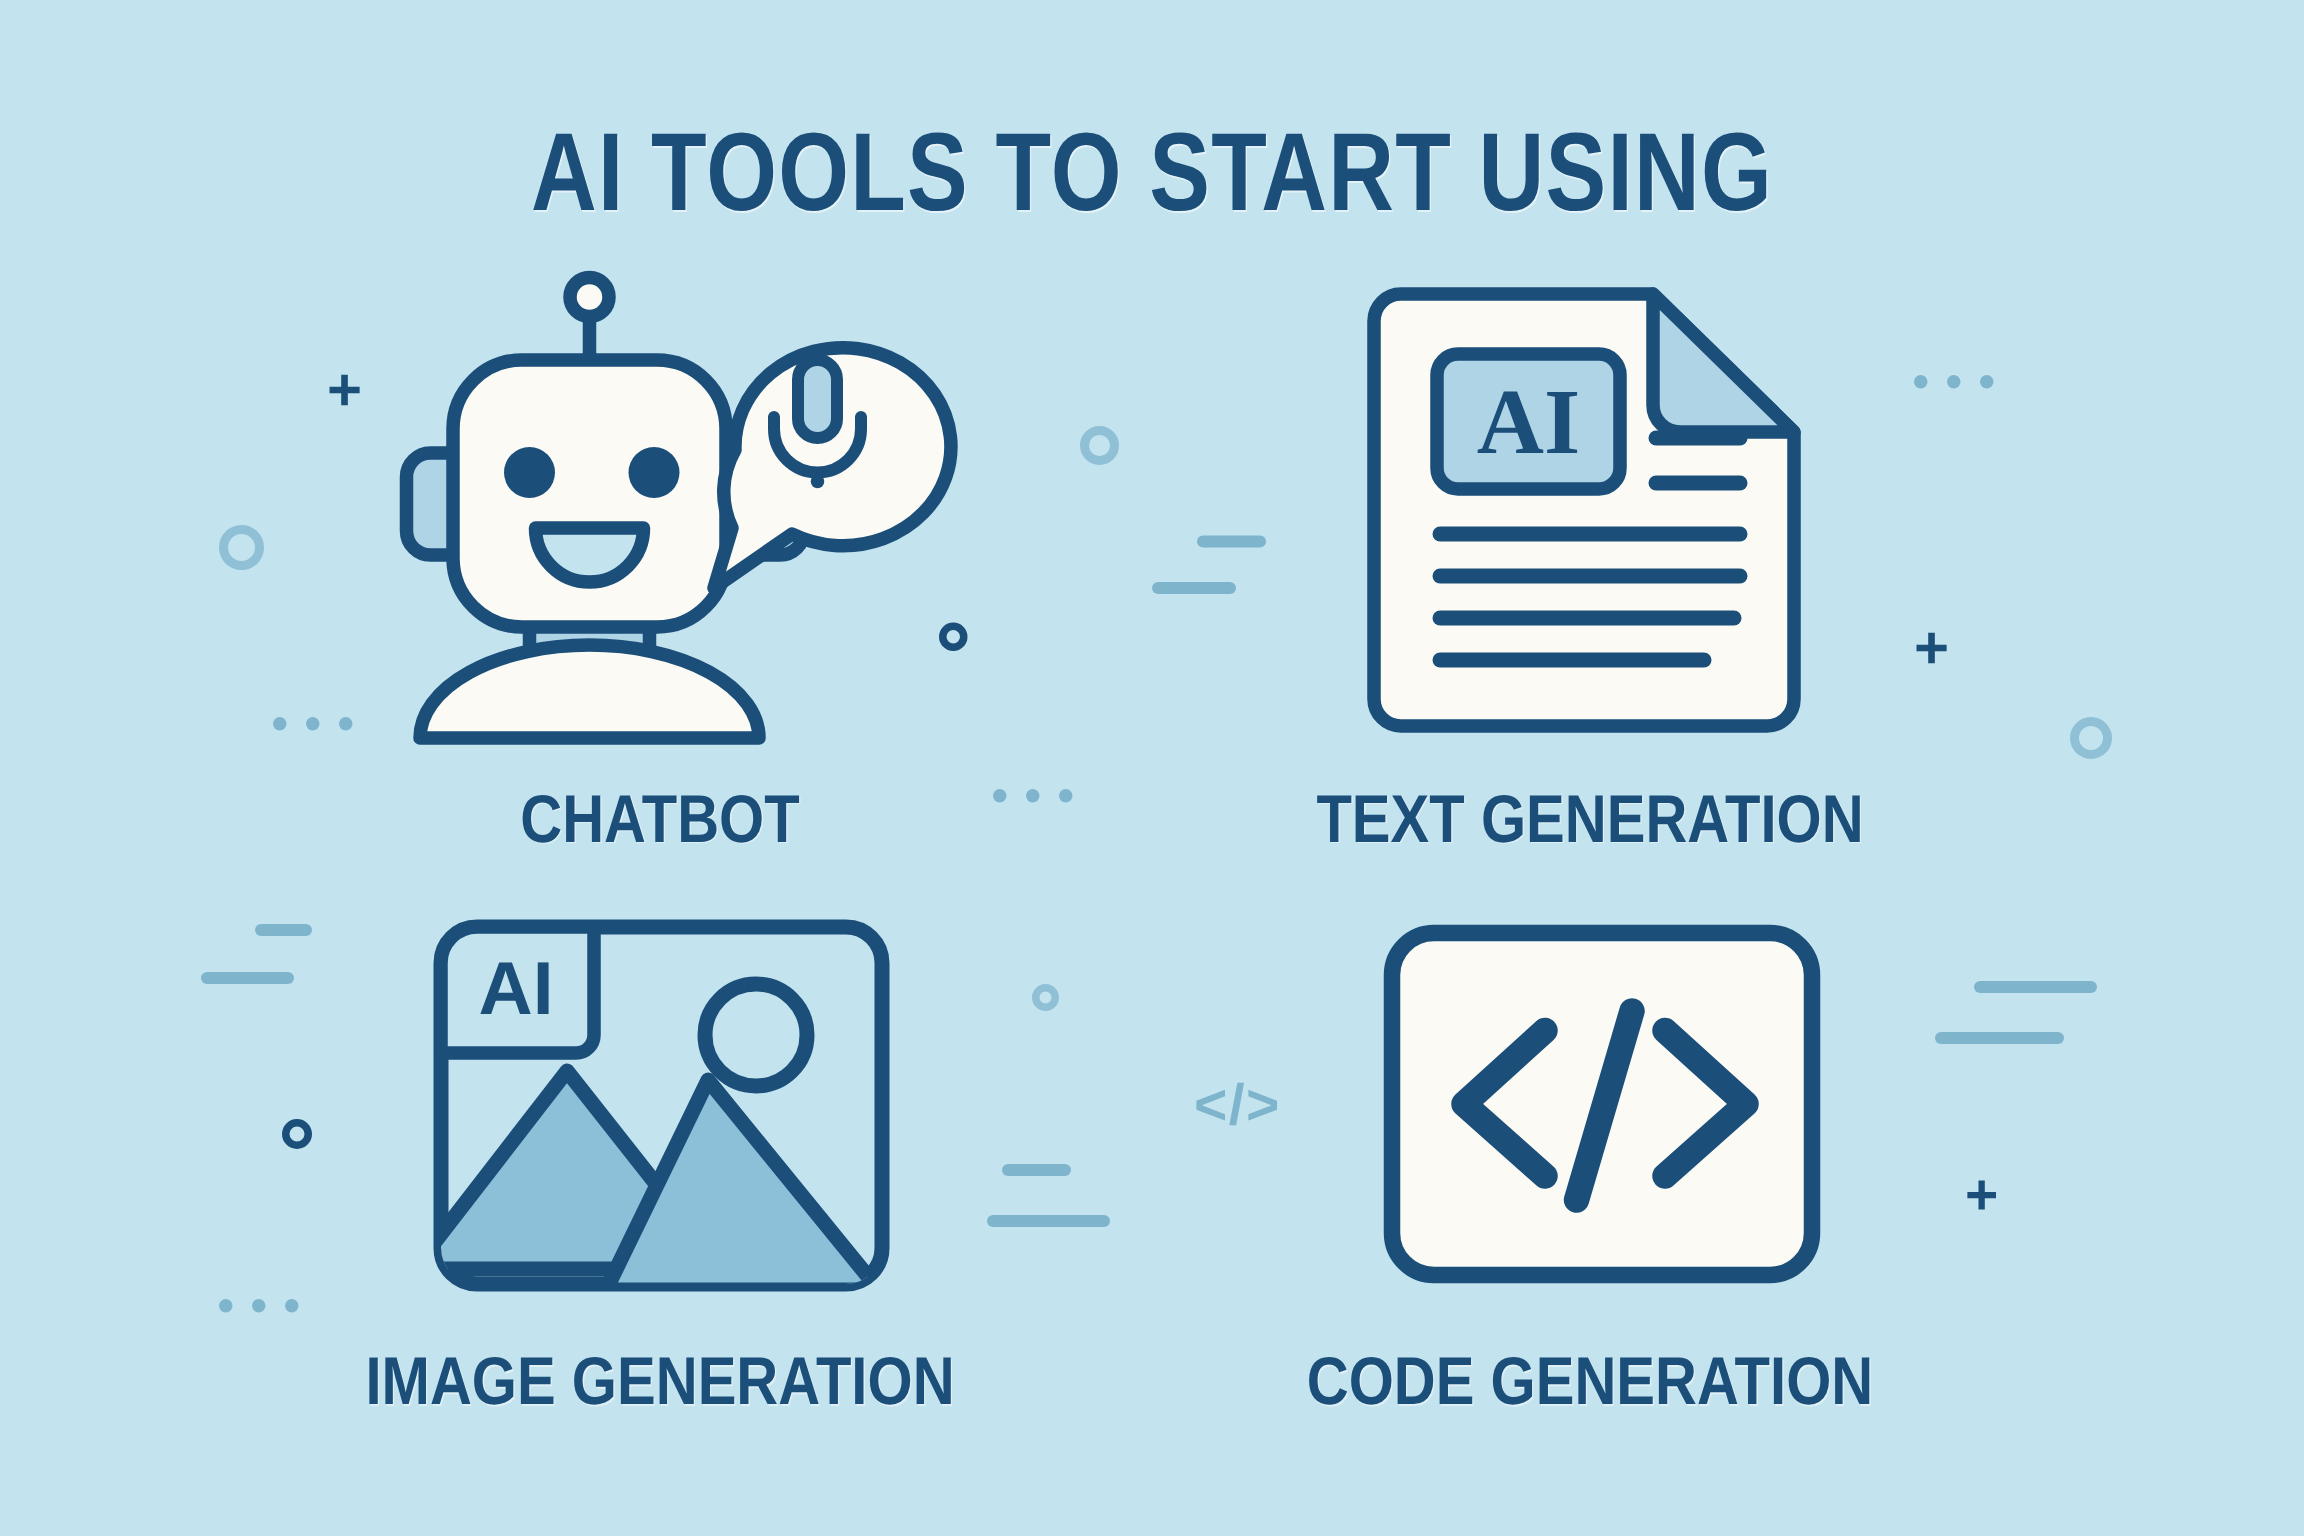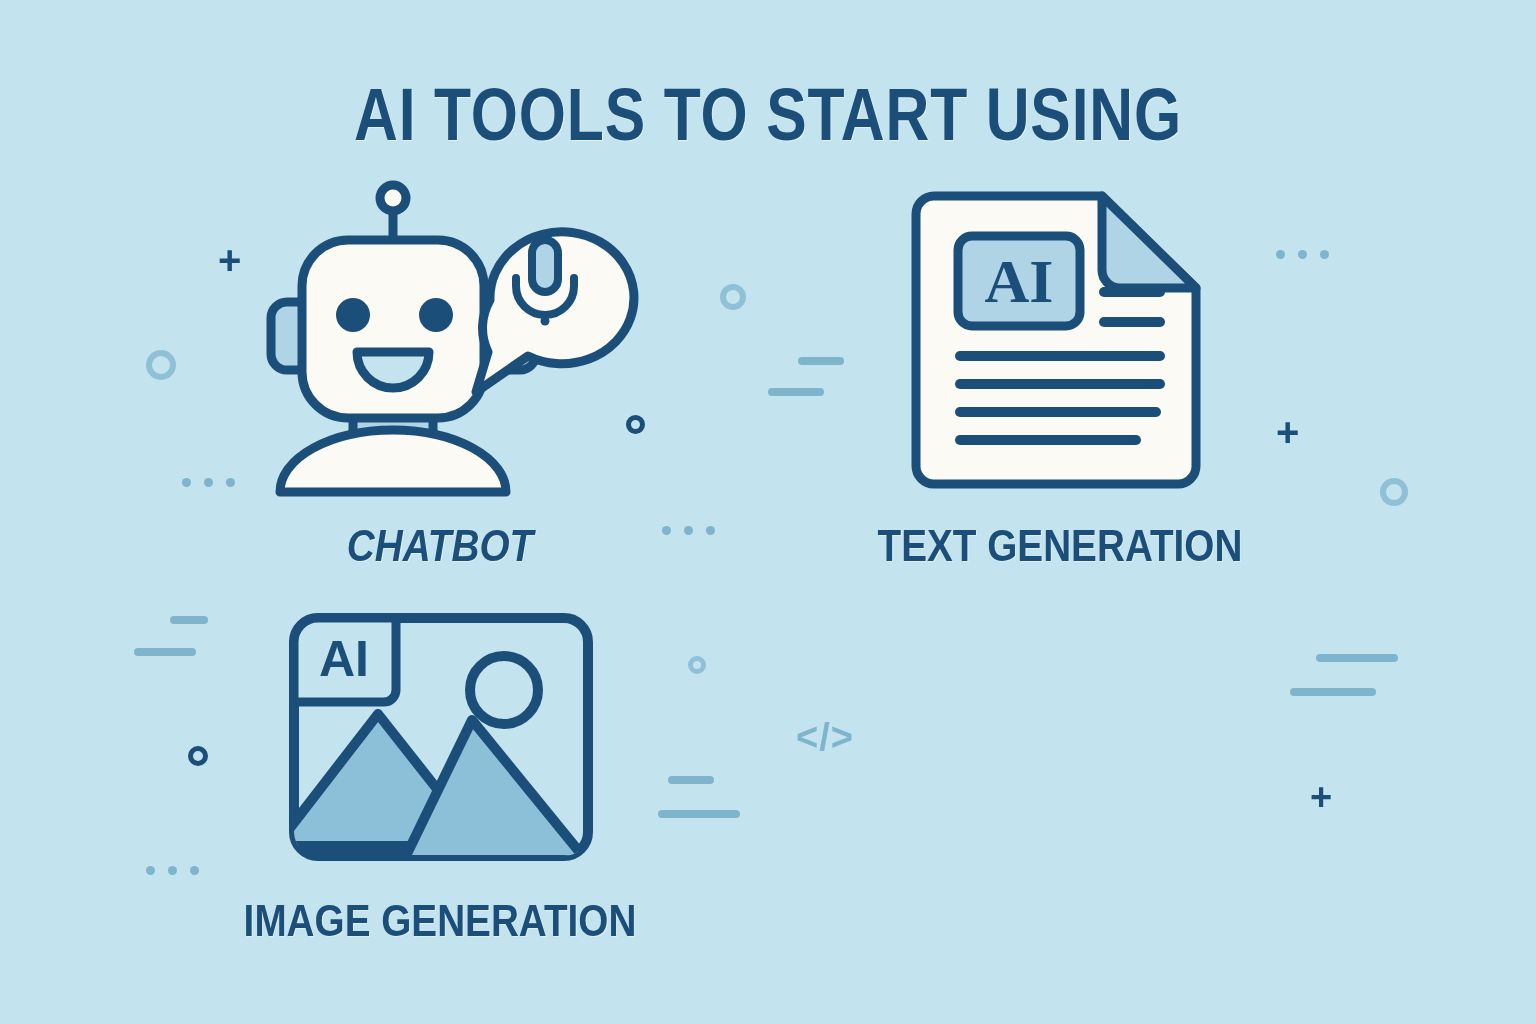--- a/index.html
+++ b/index.html
@@ -52,21 +52,21 @@
     font-weight: bold;
     font-size: 45px;
     color: #1b4e79;
     letter-spacing: 0px;
     transform: scaleX(0.86);
     white-space: nowrap;
     text-shadow: 1px 1px 0 rgba(255,255,255,0.45);
   }
 
   
-  #cell-chatbot      { left: 180px;  top: 180px;  width: 520px; height: 420px; font-style: italic; }
+  #cell-chatbot      { left: 180px;  top: 180px;  width: 520px; height: 420px; }
   #cell-text         { left: 800px;  top: 180px;  width: 520px; height: 420px; }
   #cell-image        { left: 180px;  top: 600px;  width: 520px; height: 400px; }
   #cell-code         { left: 800px;  top: 600px;  width: 520px; height: 400px; }
 
   .label-row {
     position: absolute;
     left: 0;
     width: 520px;
   }
   #label-chatbot     { top: 340px; }
@@ -243,14 +243,27 @@
 
         <circle cx="218" cy="80" r="34" fill="none" stroke="#1b4e79" stroke-width="10"></circle>
 
         <path d="M8 32 a24 24 0 0 1 24 -24 h78 v72 a12 12 0 0 1 -12 12 h-90 z" fill="#c3e3ef" stroke="#1b4e79" stroke-width="9" stroke-linejoin="round"></path>
         <text x="58" y="66" text-anchor="middle" font-family="'Liberation Sans', sans-serif" font-weight="bold" font-size="50" fill="#1b4e79">AI</text>
       </svg>
     </div>
     <div class="cell-label label-row" id="label-image">IMAGE GENERATION</div>
   </div>
 
+  <div class="cell" id="cell-code">
+    <div class="cell-art" style="left:118px; top:12px;">
+      <svg width="300" height="250" viewBox="0 0 300 250" xmlns="http://www.w3.org/2000/svg">
+        <rect x="10" y="10" width="280" height="228" rx="28" ry="28" fill="#fbfaf5" stroke="#1b4e79" stroke-width="11"></rect>
+        <g fill="none" stroke="#1b4e79" stroke-width="17" stroke-linecap="round" stroke-linejoin="round">
+          <polyline points="112,75 58,124 112,172"></polyline>
+          <line x1="170" y1="62" x2="133" y2="188"></line>
+          <polyline points="192,75 246,124 192,172"></polyline>
+        </g>
+      </svg>
+    </div>
+    <div class="cell-label label-row" id="label-code">CODE GENERATION</div>
+  </div>
 
 </div>
 
 </body></html>

